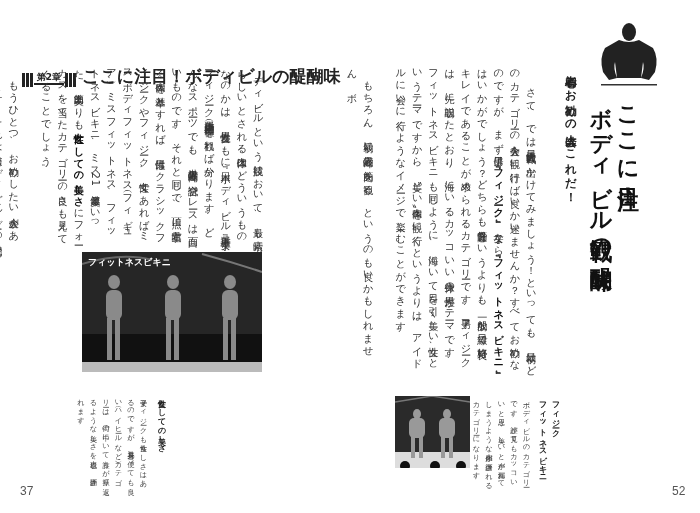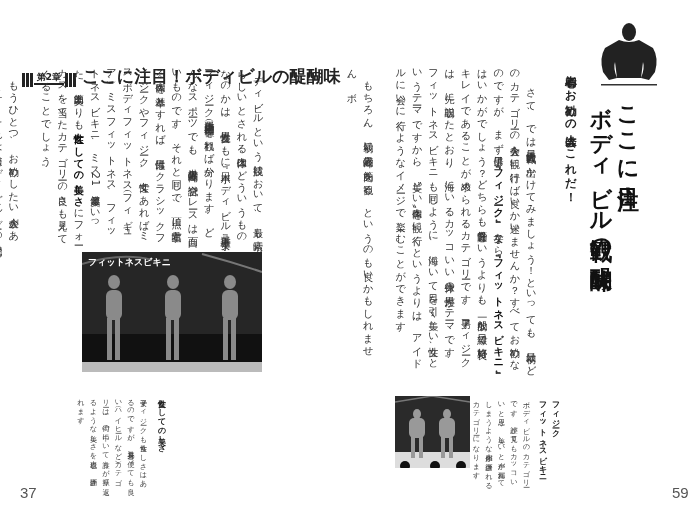--- a/index.html
+++ b/index.html
@@ -31,21 +31,21 @@
   
   .title-big { font-size: 22px; font-weight: bold; color: #111; line-height: 27px; letter-spacing: 1px; }
   .subtitle { font-size: 11.5px; font-weight: bold; color: #222; letter-spacing: 1px; }
 
   .photo { background: #1c1c1c; overflow: hidden; }
   .photo-label { position: absolute; left: 6px; top: 4px; font-size: 9px; font-weight: bold; color: #fff; }
 
   .cap-head { font-size: 8px; font-weight: bold; color: #222; line-height: 13px; }
   .cap-body { font-size: 7.2px; line-height: 12.5px; color: #444; letter-spacing: 0.5px; }
 
-  .pageno { font-size: 15px; color: #555; font-family: "Liberation Sans", sans-serif; }
+  .pageno { font-size: 12px; color: #555; font-family: "Liberation Sans", sans-serif; }
 </style>
 </head>
 <body>
 
 <div class="abs hdr">
   <div class="barbell">
     <span class="plate" style="left:0"></span>
     <span class="plate" style="left:4px"></span>
     <span class="plate" style="left:8px"></span>
     <span class="plate" style="right:8px"></span>
@@ -136,13 +136,13 @@
       </g>
   </svg>
 </div>
 
 <div class="abs vert" style="left:472px; top:396px; width:90px; height:90px;">
   <div class="cap-head">フィジーク</div>
   <div class="cap-head" style="margin-left:4px;">フィットネスビキニ</div>
   <div class="cap-body">ボディビルのカテゴリーです。誰が見てもカッコいいと思う、美しいと声が漏れてしまうような肉体が評価されるカテゴリーになります。</div>
 </div>
 
-<div class="abs pageno" style="left:672px; top:484px;">59</div>
+<div class="abs pageno" style="left:672px; top:484px;">52</div>
 
 </body></html>

